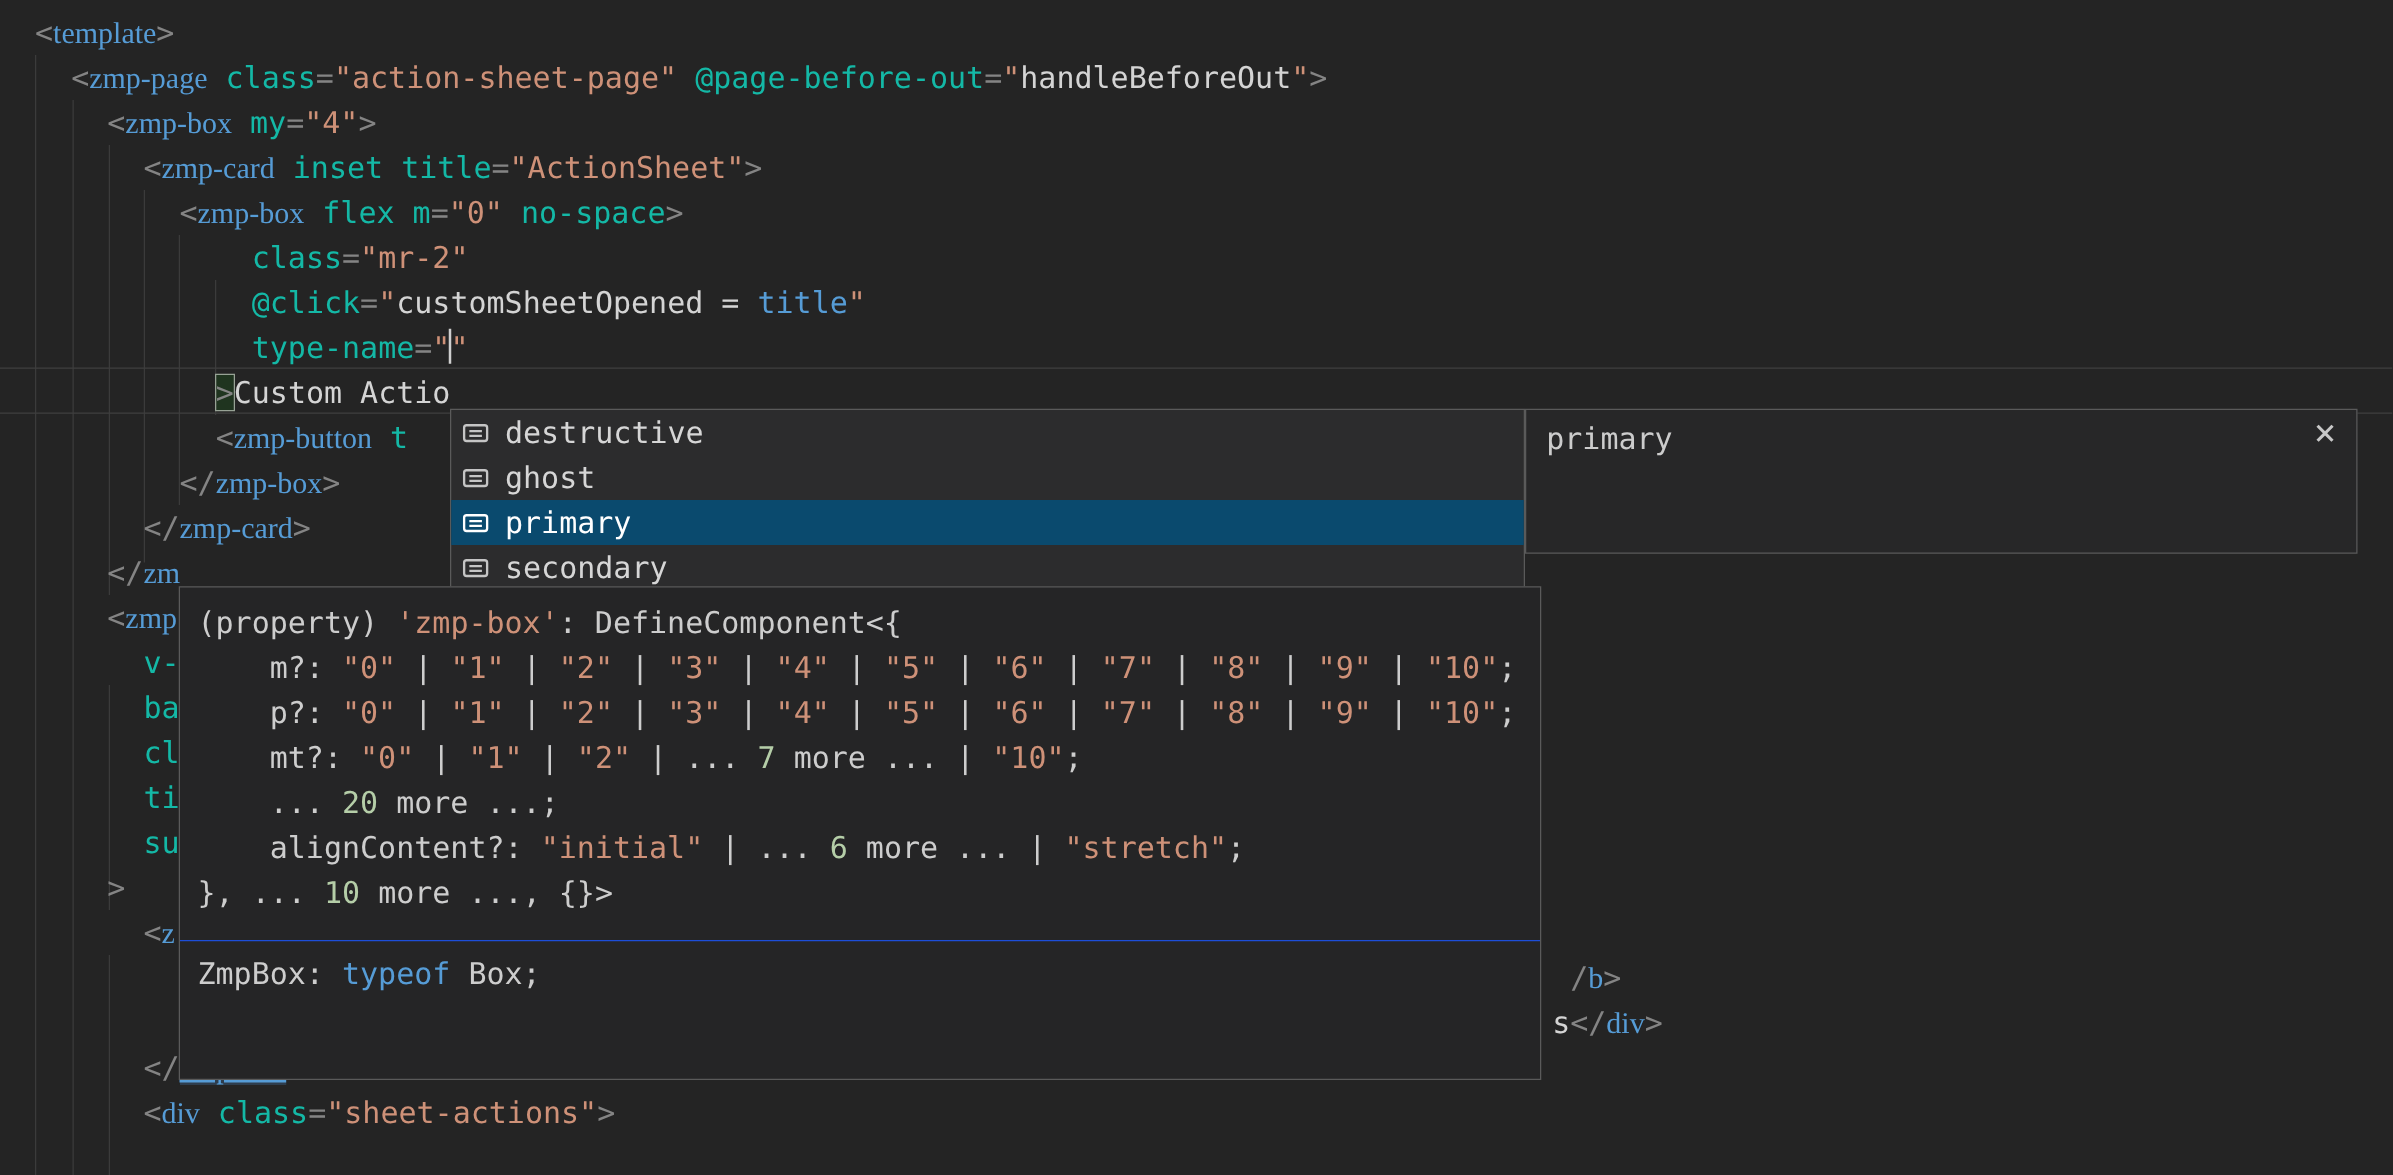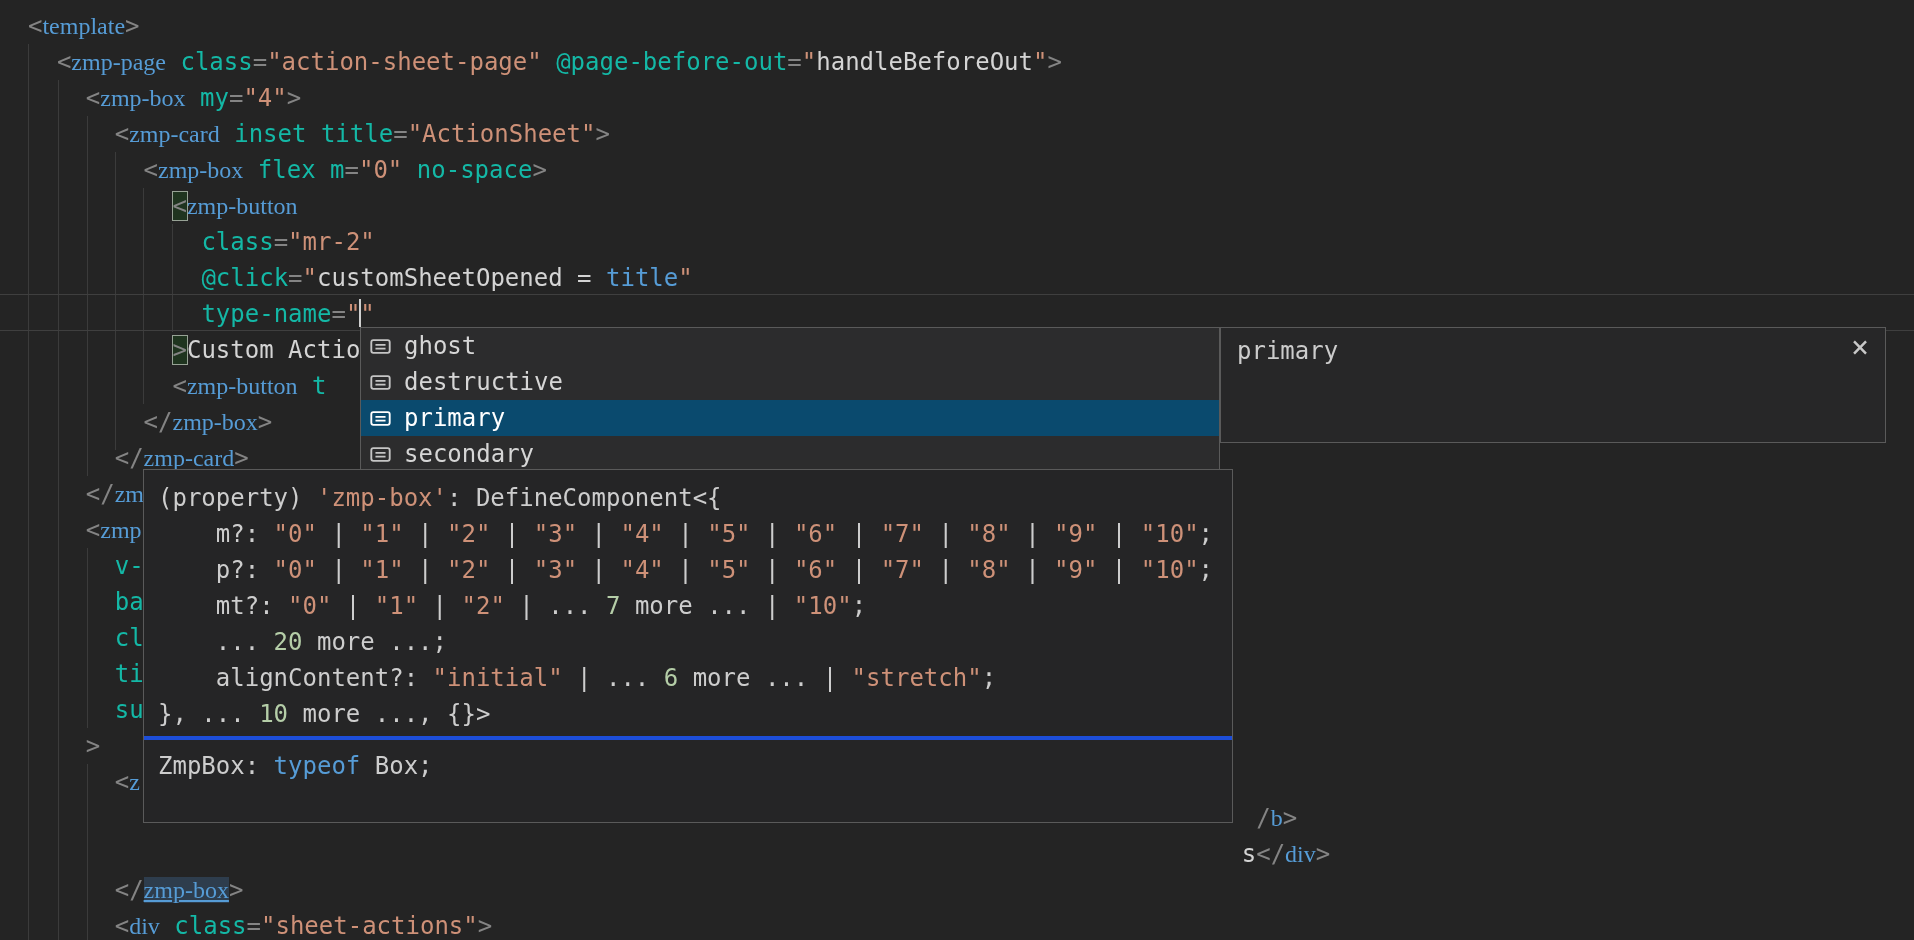--- a/index.html
+++ b/index.html
@@ -28,25 +28,25 @@
   .sicon{width:24px;height:24px;margin-right:12px;display:flex;
     align-items:center;justify-content:center;color:#c5c5c5;flex:0 0 auto;}
   .srow.sel .sicon{color:#ffffff;}
   
   #sdoc{position:absolute;left:1220px;top:327px;width:666px;height:116px;
     background:#272728;border:1px solid #5a5a5a;box-sizing:border-box;z-index:29;}
   #sdoc .dtitle{position:absolute;left:16px;top:9px;font-size:24px;color:#cccccc;}
   #sdoc .dclose{position:absolute;right:16px;top:2px;font-size:30px;color:#c8c8c8;
     cursor:pointer;line-height:34px;}
   
-  #hover{position:absolute;left:143px;top:469px;width:1090px;height:354px;
+  #hover{position:absolute;left:143px;top:469px;width:1090px;height:395px;
     background:#252526;border:1px solid #5a5a5a;box-sizing:border-box;z-index:40;}
   #hover .hbody{padding:10px 0 0 14px;font-size:24px;line-height:36px;}
   #hover .hline{height:36px;white-space:pre;}
-  #hover .hfooter{border-top:4px solid #1d4ed8;margin-top:4px;
+  #hover .hfooter{border-top:1px solid #1d4ed8;margin-top:20px;
     padding:8px 0 0 14px;font-size:24px;line-height:36px;white-space:pre;}
 </style>
 </head>
 <body>
 
 <div id="editor">
 
   <div class="guide" style="left:28px;top:44px;height:896px;"></div>
   <div class="guide" style="left:58px;top:80px;height:860px;"></div>
   <div class="guide" style="left:87px;top:116px;height:360px;"></div>
@@ -56,21 +56,20 @@
   <div class="guide" style="left:143px;top:188px;height:216px;"></div>
   <div class="guide" style="left:172px;top:224px;height:108px;"></div>
 
   <div id="line-highlight"></div>
   <div id="code">
       <div class="line"><span class="c-p">&lt;</span><span class="c-t">template</span><span class="c-p">&gt;</span></div>
       <div class="line">  <span class="c-p">&lt;</span><span class="c-t">zmp-page</span><span class="c-x"> </span><span class="c-a">class</span><span class="c-p">=</span><span class="c-s">"action-sheet-page"</span><span class="c-x"> </span><span class="c-a">@page-before-out</span><span class="c-p">=</span><span class="c-s">"</span><span class="c-x">handleBeforeOut</span><span class="c-s">"</span><span class="c-p">&gt;</span></div>
       <div class="line">    <span class="c-p">&lt;</span><span class="c-t">zmp-box</span><span class="c-x"> </span><span class="c-a">my</span><span class="c-p">=</span><span class="c-s">"4"</span><span class="c-p">&gt;</span></div>
       <div class="line">      <span class="c-p">&lt;</span><span class="c-t">zmp-card</span><span class="c-x"> </span><span class="c-a">inset</span><span class="c-x"> </span><span class="c-a">title</span><span class="c-p">=</span><span class="c-s">"ActionSheet"</span><span class="c-p">&gt;</span></div>
       <div class="line">        <span class="c-p">&lt;</span><span class="c-t">zmp-box</span><span class="c-x"> </span><span class="c-a">flex</span><span class="c-x"> </span><span class="c-a">m</span><span class="c-p">=</span><span class="c-s">"0"</span><span class="c-x"> </span><span class="c-a">no-space</span><span class="c-p">&gt;</span></div>
-      <div class="line">          <span class="c-p box">&lt;</span><span class="c-t">zmp-button</span></div>
       <div class="line">            <span class="c-a">class</span><span class="c-p">=</span><span class="c-s">"mr-2"</span></div>
       <div class="line">            <span class="c-a">@click</span><span class="c-p">=</span><span class="c-s">"</span><span class="c-x">customSheetOpened = </span><span class="c-k">title</span><span class="c-s">"</span></div>
       <div class="line">            <span class="c-a">type-name</span><span class="c-p">=</span><span class="c-s">"</span><span class="cursor"></span><span class="c-s">"</span></div>
       <div class="line">          <span class="c-p box">&gt;</span><span class="c-x">Custom Actio</span></div>
       <div class="line">          <span class="c-p">&lt;</span><span class="c-t">zmp-button</span><span class="c-a"> t</span></div>
       <div class="line">        <span class="c-p">&lt;/</span><span class="c-t">zmp-box</span><span class="c-p">&gt;</span></div>
       <div class="line">      <span class="c-p">&lt;/</span><span class="c-t">zmp-card</span><span class="c-p">&gt;</span></div>
       <div class="line">    <span class="c-p">&lt;/</span><span class="c-t">zm</span></div>
       <div class="line">    <span class="c-p">&lt;</span><span class="c-t">zmp</span></div>
       <div class="line">      <span class="c-a">v-</span></div>
@@ -88,30 +87,30 @@
 </div>
 
 <div id="suggest">
     <div class="srow">
       <span class="sicon">
         <svg width="23" height="23" viewBox="0 0 16 16" fill="none">
           <rect x="1.6" y="3.6" width="12.8" height="8.8" rx="1.4" stroke="currentColor" stroke-width="1.3"></rect>
           <path d="M4.5 6.9h7M4.5 9.5h7" stroke="currentColor" stroke-width="1.3"></path>
         </svg>
       </span>
-      <span>ghost</span>
+      <span>destructive</span>
     </div>
     <div class="srow">
       <span class="sicon">
         <svg width="23" height="23" viewBox="0 0 16 16" fill="none">
           <rect x="1.6" y="3.6" width="12.8" height="8.8" rx="1.4" stroke="currentColor" stroke-width="1.3"></rect>
           <path d="M4.5 6.9h7M4.5 9.5h7" stroke="currentColor" stroke-width="1.3"></path>
         </svg>
       </span>
-      <span>destructive</span>
+      <span>ghost</span>
     </div>
     <div class="srow sel">
       <span class="sicon">
         <svg width="23" height="23" viewBox="0 0 16 16" fill="none">
           <rect x="1.6" y="3.6" width="12.8" height="8.8" rx="1.4" stroke="currentColor" stroke-width="1.3"></rect>
           <path d="M4.5 6.9h7M4.5 9.5h7" stroke="currentColor" stroke-width="1.3"></path>
         </svg>
       </span>
       <span>primary</span>
     </div>

